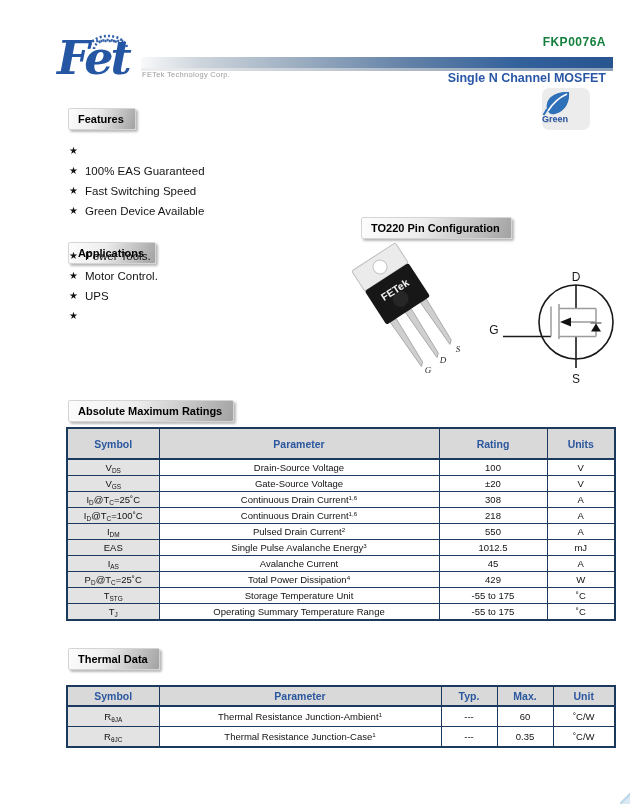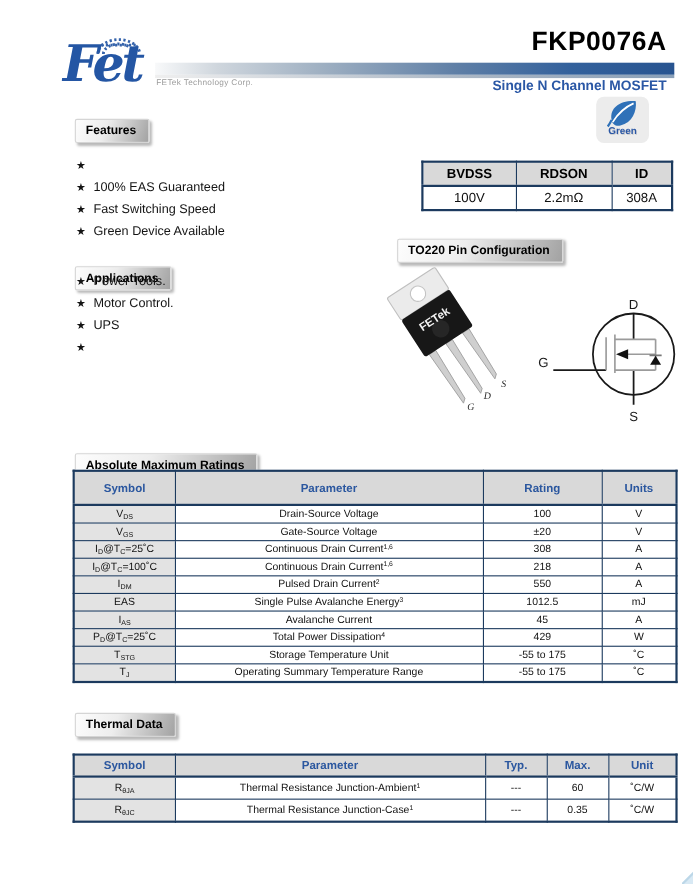--- a/index.html
+++ b/index.html
@@ -6,32 +6,32 @@
   #page{position:relative;width:630px;height:804px;background:#ffffff;overflow:hidden;
         font-family:"Liberation Sans",sans-serif;color:#111;margin-left:28px;}
 
   
   .logo-svg{position:absolute;left:28px;top:24px;}
   .company{position:absolute;left:114px;top:70px;font-size:7.5px;color:#9b9b9b;letter-spacing:.3px;}
   .grad-bar{position:absolute;left:113px;top:57px;width:472px;height:11px;
             background:linear-gradient(to right,#f8f9fa 0%,#cfd6dd 12%,#9fb0c2 32%,#5f7fa6 58%,#33619c 80%,#285490 100%);}
   .grad-bar2{position:absolute;left:113px;top:68px;width:472px;height:3px;
             background:linear-gradient(to right,#efefef,#aab6c4 60%,#8aa0b8);}
-  .part-number{position:absolute;right:52px;top:24px;font-size:24px;font-weight:bold;color:#000000;letter-spacing:.5px;}
+  .part-number{position:absolute;right:52px;top:35px;font-size:12px;font-weight:bold;color:#15803d;letter-spacing:.5px;}
   .subtitle{position:absolute;right:52px;top:71px;font-size:12.5px;font-weight:bold;color:#2a57a5;}
 
   
   .sec-box{position:absolute;background:linear-gradient(110deg,#fdfdfd 0%,#ededed 40%,#a2a2a2 100%);
            border:1px solid #d5d5d5;border-radius:2px;box-shadow:2px 2px 2.5px rgba(0,0,0,.28);
            font-size:11px;font-weight:bold;color:#000;padding:4px 11px 4px 9px;white-space:nowrap;}
   .box-features{left:40px;top:108px;}
   .box-apps{left:40px;top:242px;}
   .box-ps{left:331px;top:107px;}
   .box-to220{left:333px;top:217px;}
-  .box-amr{left:40px;top:412px;}
+  .box-amr{left:40px;top:400px;}
   .box-thm{left:40px;top:648px;}
 
   
   ul.blist{list-style:none;margin:0;padding:0;position:absolute;}
   .list-features{left:41px;top:141px;}
   .list-apps{left:41px;top:246px;}
   ul.blist li{display:flex;align-items:center;height:20px;font-size:11.5px;color:#141414;}
   ul.blist .star{font-size:10px;margin-right:7px;position:relative;top:-.5px;}
 
   
@@ -51,21 +51,21 @@
   .amr tbody td{height:15px;font-size:9.5px;color:#111;}
   .amr tbody td.c0{background:#e3e3e3;}
 
   table.thm{left:38px;top:685px;width:548px;}
   .thm thead th{height:18px;font-size:10.5px;color:#2b579f;}
   .thm tbody td{height:19px;font-size:9.5px;color:#111;}
   .thm tbody td.c0{background:#e3e3e3;}
 
   
   .green-badge{position:absolute;left:514px;top:88px;width:48px;height:42px;background:#ececec;
-               border-radius:7px;display:flex;flex-direction:column;align-items:center;justify-content:flex-start;}
+               border-radius:7px;display:flex;flex-direction:column;justify-content:flex-start;}
   .green-badge svg{margin-top:2px;}
   .green-label{font-size:9px;font-weight:bold;color:#2a57a5;margin-top:-2px;text-shadow:.5px .5px 0 #cfcfcf;}
 
   
   .pincfg{position:absolute;left:320px;top:235px;}
   .edge-right{position:absolute;left:618px;top:0;width:1.5px;height:762px;background:#c9c9c9;}
   .corner{position:absolute;left:592px;top:766px;}
 </style>
 </head>
 <body>
@@ -129,41 +129,20 @@
 
   <div class="green-badge">
     <svg width="30" height="26" viewBox="0 0 30 26">
       <path d="M27,2 C13,1 3,8 5,19 C5.8,23 9,25 13,24 C24,21.5 28,11 27,2 Z" fill="#2f71b8"></path>
       <path d="M6,21 C11,13 18,7 25,4" stroke="#ffffff" stroke-width="1.6" fill="none"></path>
       <path d="M5,19 C4,21 3,23 1.5,25" stroke="#2f71b8" stroke-width="2" fill="none"></path>
     </svg>
     <div class="green-label">Green</div>
   </div>
 
-  <table class="ds ps">
-      <colgroup>
-        <col style="width: 85px;">
-        <col style="width: 87px;">
-        <col style="width: 55px;">
-      </colgroup>
-      <thead>
-        <tr>
-          <th class="c0">BVDSS</th>
-          <th class="c1">RDSON</th>
-          <th class="c2">ID</th>
-        </tr>
-      </thead>
-      <tbody>
-        <tr>
-          <td class="c0">100V</td>
-          <td class="c1">2.2mΩ</td>
-          <td class="c2">308A</td>
-        </tr>
-      </tbody>
-    </table>
 
   <svg class="pincfg" width="300" height="155" viewBox="0 0 300 155">
 
     <g transform="translate(32,32) rotate(-33)">
       <polygon points="-21.5,52 -14.5,52 -16,103 -19.5,106" fill="#cfcfcf" stroke="#999" stroke-width="0.7"></polygon>
       <polygon points="-3.5,52 3.5,52 2,104 -1.5,107" fill="#cfcfcf" stroke="#999" stroke-width="0.7"></polygon>
       <polygon points="14.5,52 21.5,52 20,100 16.5,103" fill="#cfcfcf" stroke="#999" stroke-width="0.7"></polygon>
       <rect x="-26" y="-12" width="52" height="24" rx="2" fill="#ebebeb" stroke="#bfbfbf" stroke-width="1"></rect>
       <circle cx="0" cy="0" r="7" fill="#ffffff" stroke="#c4c4c4" stroke-width="1"></circle>
       <rect x="-26" y="12" width="52" height="40" rx="2.5" fill="#171717"></rect>

